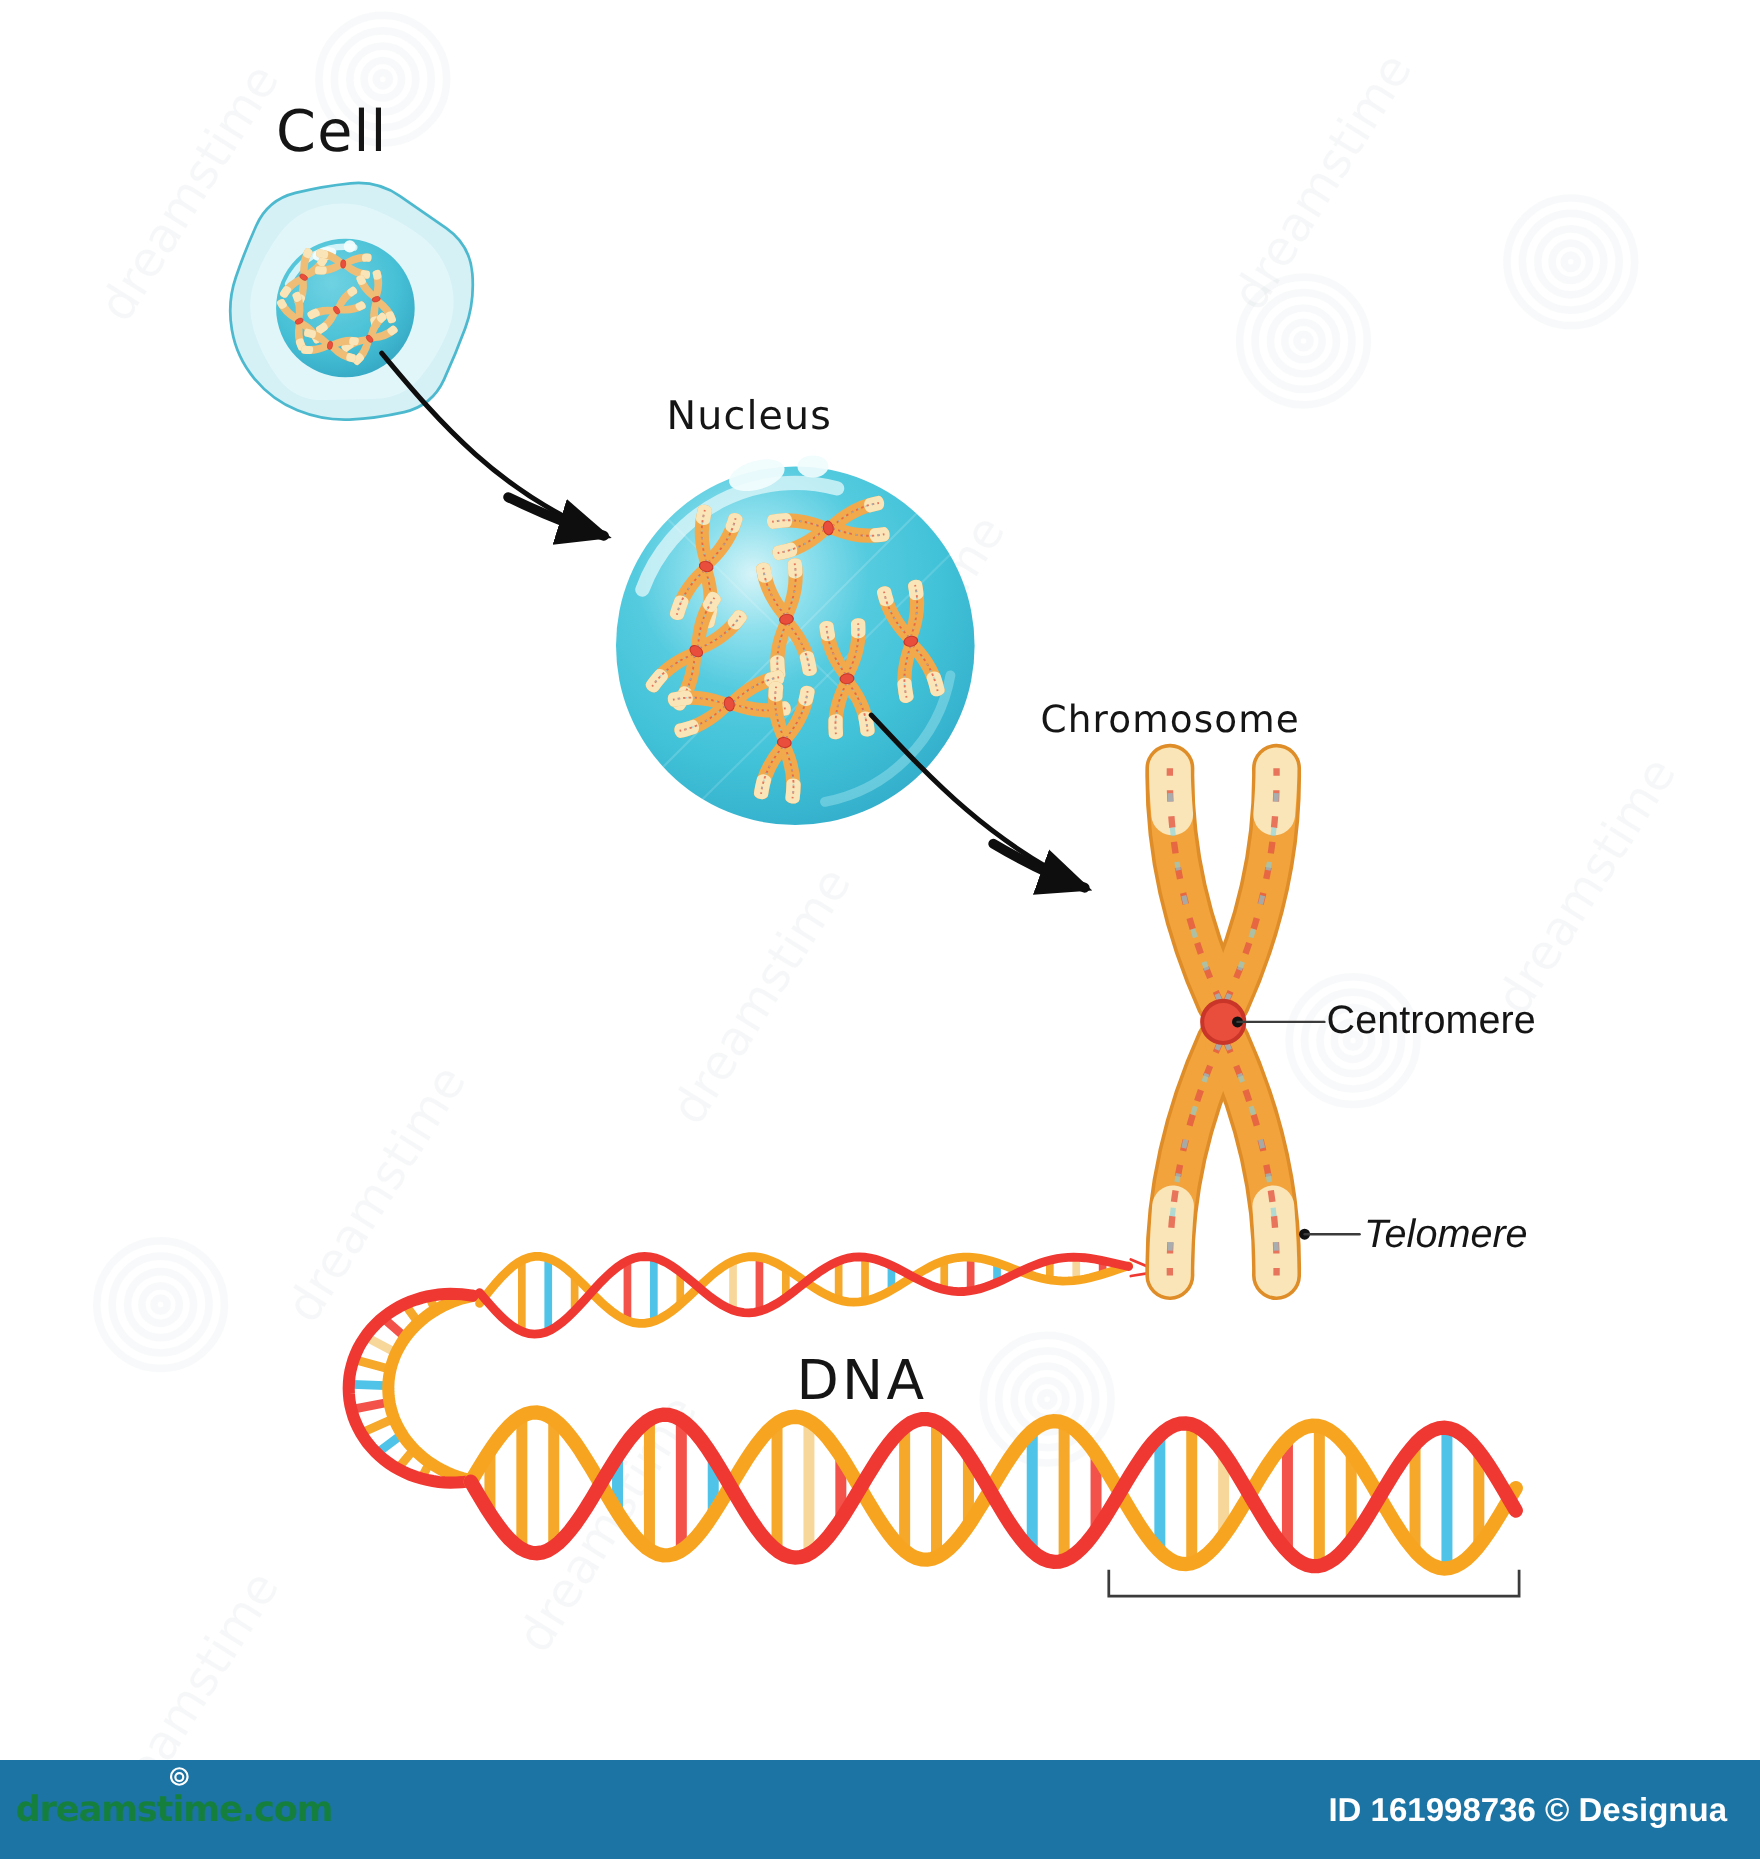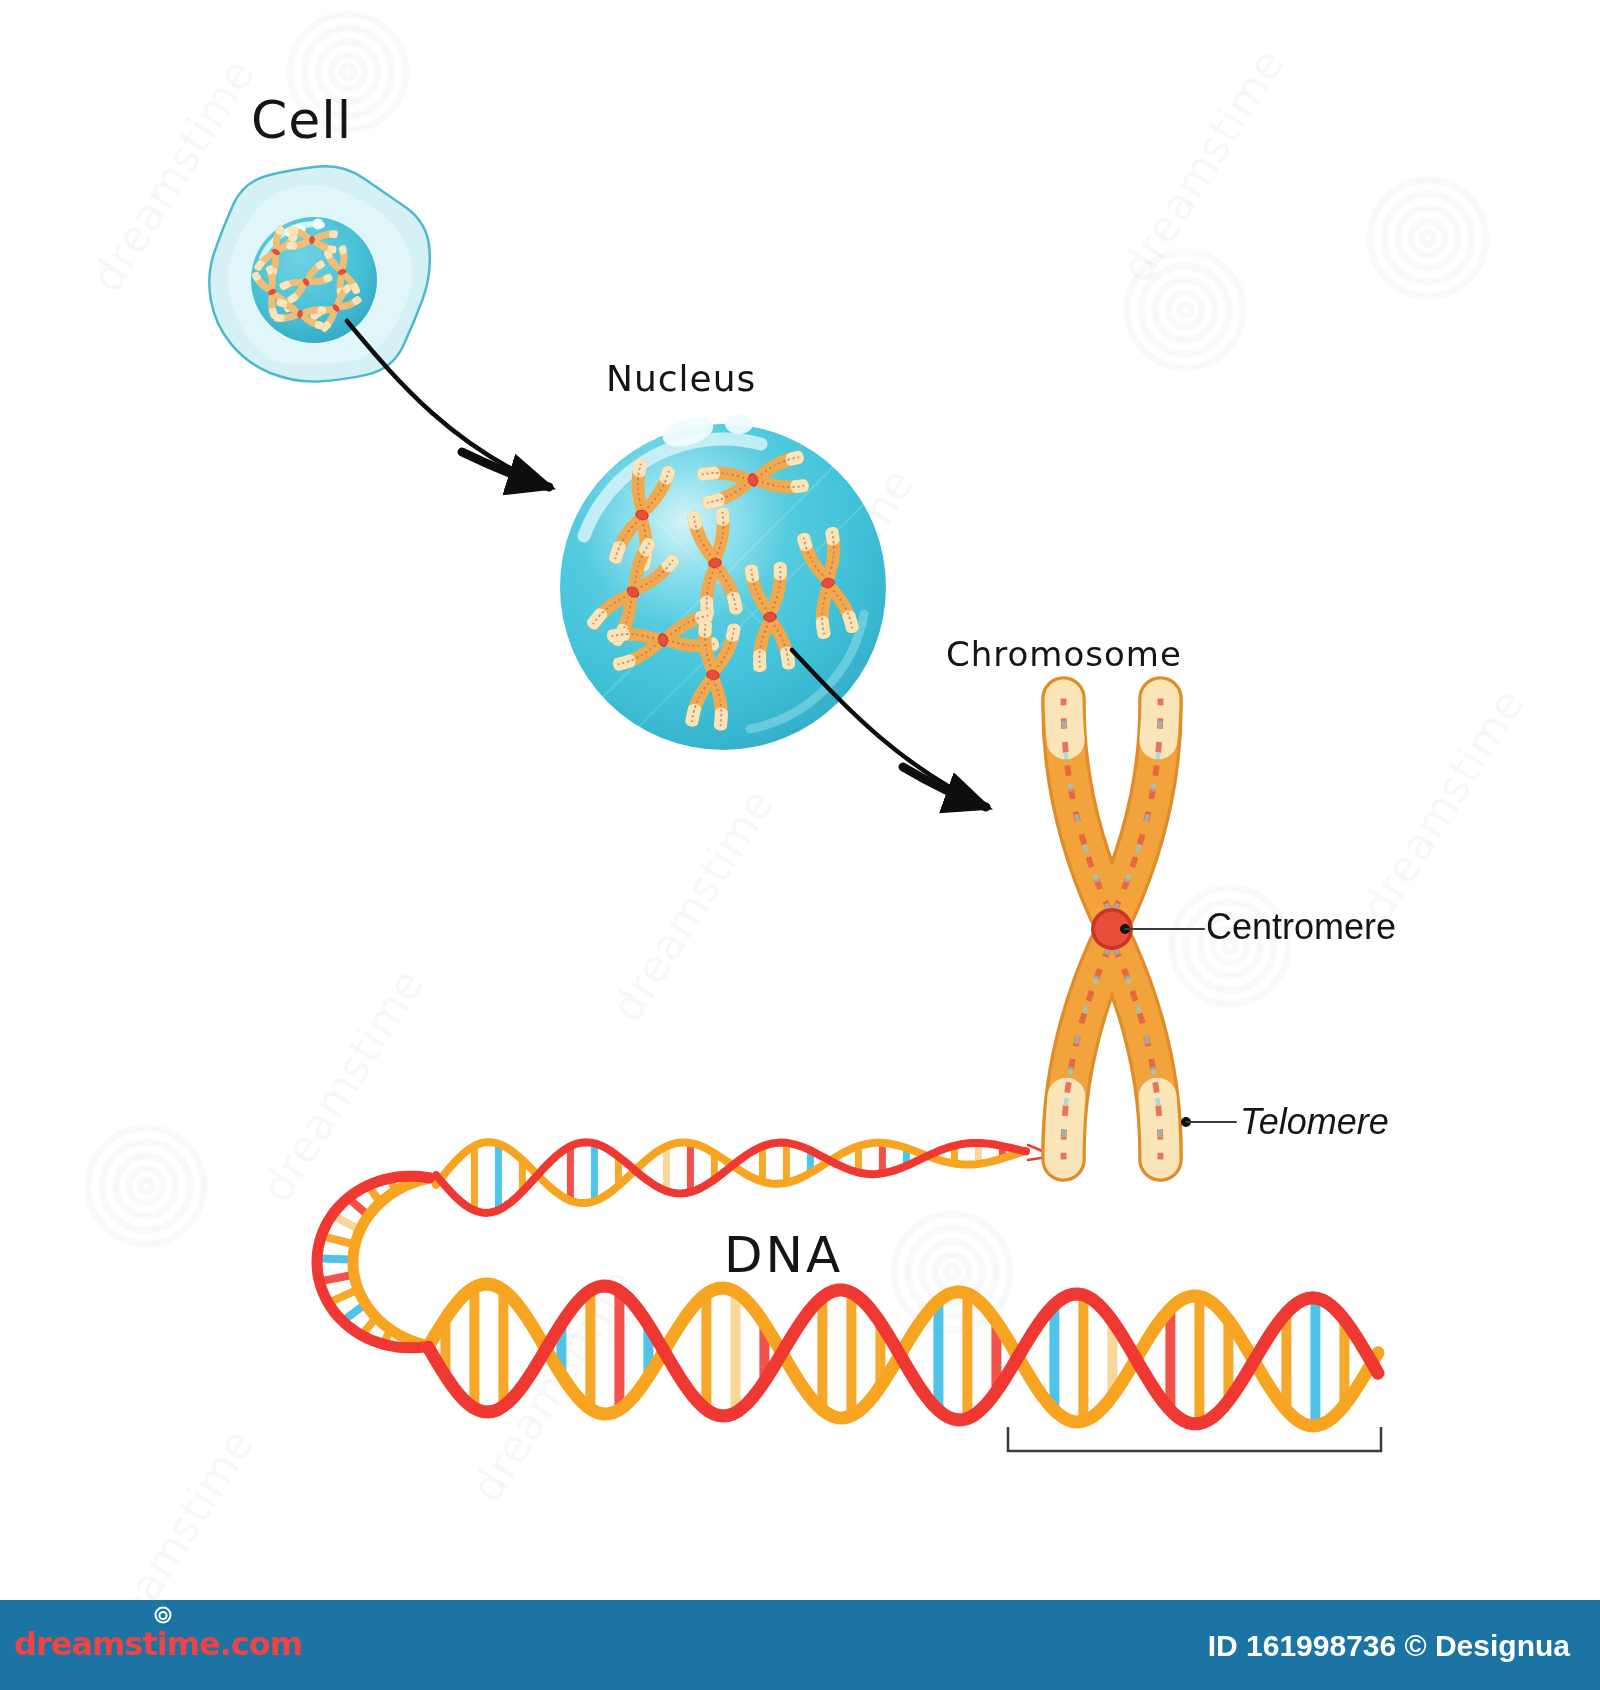--- a/index.html
+++ b/index.html
@@ -12,21 +12,21 @@
   #lbl-cell{left:251px;top:90px;font-size:52px;}
   #lbl-nucleus{left:606px;top:338px;font-size:36px;margin-top:20px;}
   #lbl-chromosome{left:946px;top:634px;font-size:34px;}
   #lbl-dna{left:724px;top:1226px;font-size:50px;font-weight:400;letter-spacing:3px;}
   #lbl-centromere{left:1206px;top:906px;font-size:36px;}
   #lbl-telomere{left:1240px;top:1101px;font-size:36px;font-style:italic;}
   #lbl-gene{left:1008px;top:1455px;width:374px;text-align:center;font-size:40px;}
   .wm{position:absolute;z-index:0;color:#6b7d8a;opacity:0.05;font-size:44px;
       font-family:"DejaVu Sans",sans-serif;transform:rotate(-58deg);white-space:nowrap;}
   .credit-bar{position:absolute;left:0;top:1600px;width:1600px;height:90px;z-index:3;}
-  .logo{position:absolute;left:14px;top:1625px;z-index:4;color:#ef4444;font-size:32px;
+  .logo{position:absolute;left:14px;top:1625px;z-index:4;color:#15803d;font-size:32px;
         font-weight:700;letter-spacing:-1px;font-family:"DejaVu Sans",sans-serif;}
   .logo-spiral{position:absolute;left:153px;top:1605px;z-index:5;}
   .credit{position:absolute;right:30px;top:1629px;z-index:4;color:#fff;font-size:30px;
           font-weight:700;font-family:"Liberation Sans",sans-serif;text-align:right;}
 </style>
 </head>
 <body>
 
 <div class="stage">
 

